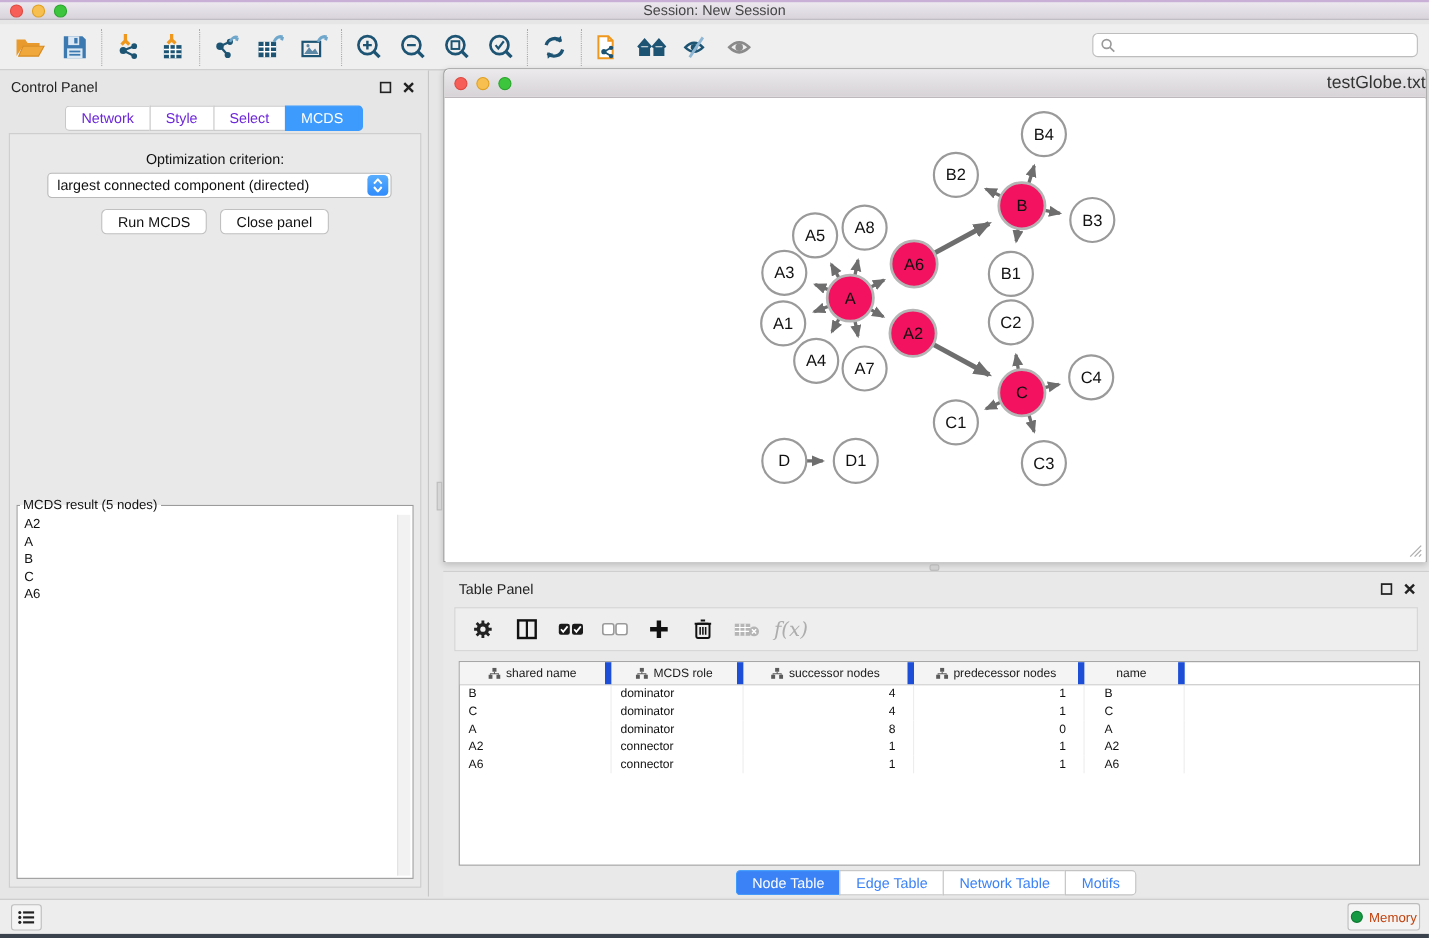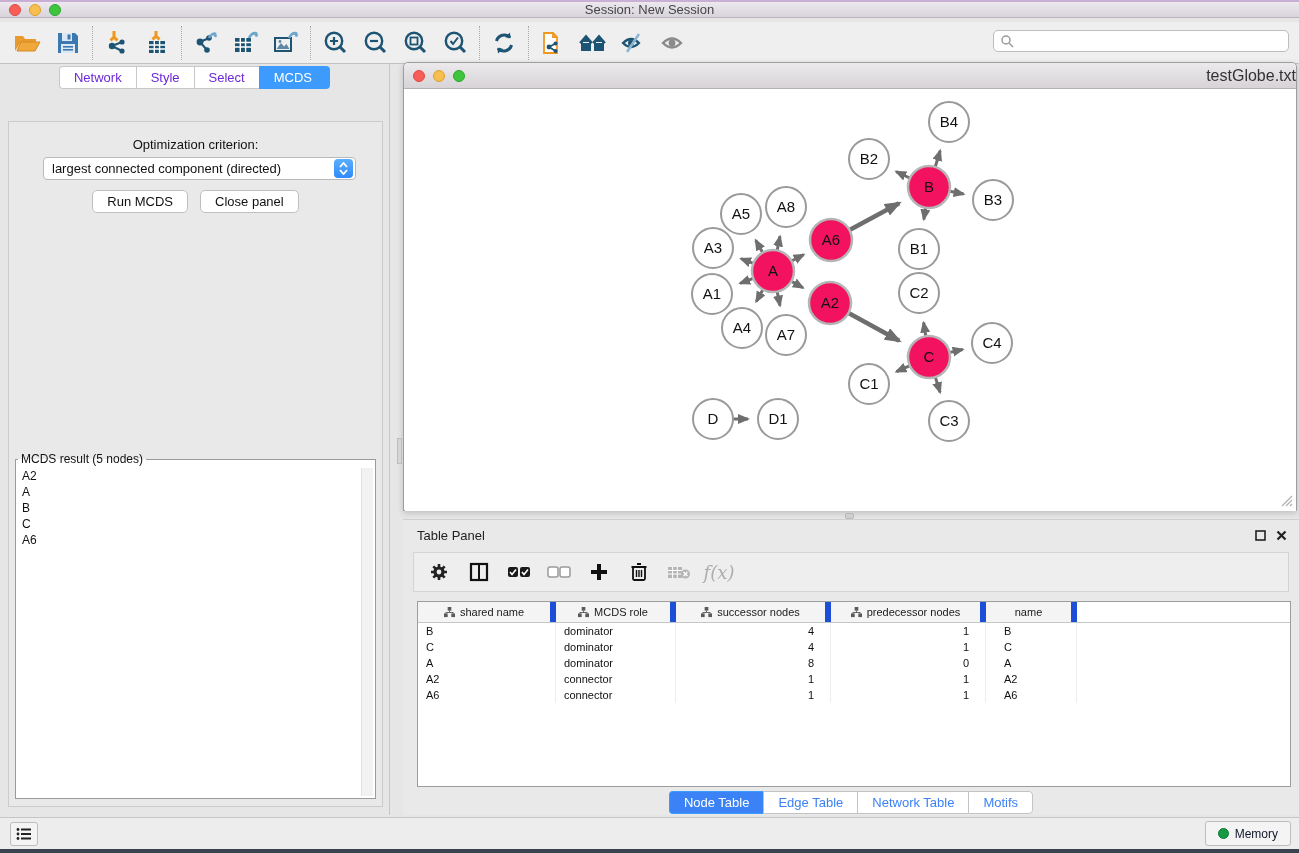--- a/index.html
+++ b/index.html
@@ -83,21 +83,21 @@
   .tp-tab { font-size:13px; padding:3px 14px; background:#fff; border:1px solid #c3c3c3; border-right:none; color:#3b82f6; }
   .tp-tab:first-child { border-radius:4px 0 0 4px; }
   .tp-tab:last-child { border-right:1px solid #c3c3c3; border-radius:0 4px 4px 0; }
   .tp-tab.active { background:#3b82f6; color:#fff; border-color:#3d9bfd; }
 
   
   .statusbar { position:absolute; left:0; top:817px; width:1299px; height:32px; background:#ededed; border-top:1px solid #c6c6c6; }
   .sb-left { position:absolute; left:10px; top:4px; width:28px; height:24px; background:#f4f4f4; border:1px solid #bdbdbd;
     border-radius:3px; display:flex; align-items:center; justify-content:center; }
   .memory-btn { position:absolute; right:8px; top:3px; height:25px; background:#f4f4f4; border:1px solid #bdbdbd;
-    border-radius:3px; display:flex; align-items:center; gap:6px; padding:0 12px; font-size:12px; color:#0f172a; }
+    border-radius:3px; display:flex; align-items:center; gap:6px; padding:0 2px; font-size:12px; color:#c2410c; }
   .mem-dot { width:11px; height:11px; border-radius:50%; background:#169a43; border:1px solid #0d7a31; }
   .desktop-strip { position:absolute; left:0; top:849px; width:1299px; height:4px; background:#39424d; }
 </style>
 </head>
 <body>
 
 <div class="app">
 
   <div class="titlebar">
     <div class="lights">
@@ -244,20 +244,33 @@
     <div class="searchbox">
       <svg width="14" height="14" viewBox="0 0 14 14">
         <circle cx="6" cy="6" r="4" fill="none" stroke="#9a9a9a" stroke-width="1.5"></circle>
         <path d="M9 9 L13 13" stroke="#9a9a9a" stroke-width="1.5"></path>
       </svg>
       <input type="text" value="" style="">
     </div>
   </div>
 
   <div class="control-panel">
+    <div class="panel-head">
+      <span class="ptitle">Control Panel</span>
+      <span class="winbtn">
+        <svg width="11" height="11" viewBox="0 0 11 11">
+          <rect x="1" y="1" width="9" height="9" fill="none" stroke="#222" stroke-width="1.6"></rect>
+        </svg>
+      </span>
+      <span class="winbtn">
+        <svg width="11" height="11" viewBox="0 0 11 11">
+          <path d="M1.5 1.5 L9.5 9.5 M9.5 1.5 L1.5 9.5" stroke="#222" stroke-width="2.2"></path>
+        </svg>
+      </span>
+    </div>
     <div class="seg-tabs">
       <div class="seg">Network</div>
       <div class="seg">Style</div>
       <div class="seg">Select</div>
       <div class="seg active">MCDS</div>
     </div>
     <div class="cp-body">
       <div class="opt-label">Optimization criterion:</div>
       <div class="combo">
         <span class="cval">largest connected component (directed)</span>

